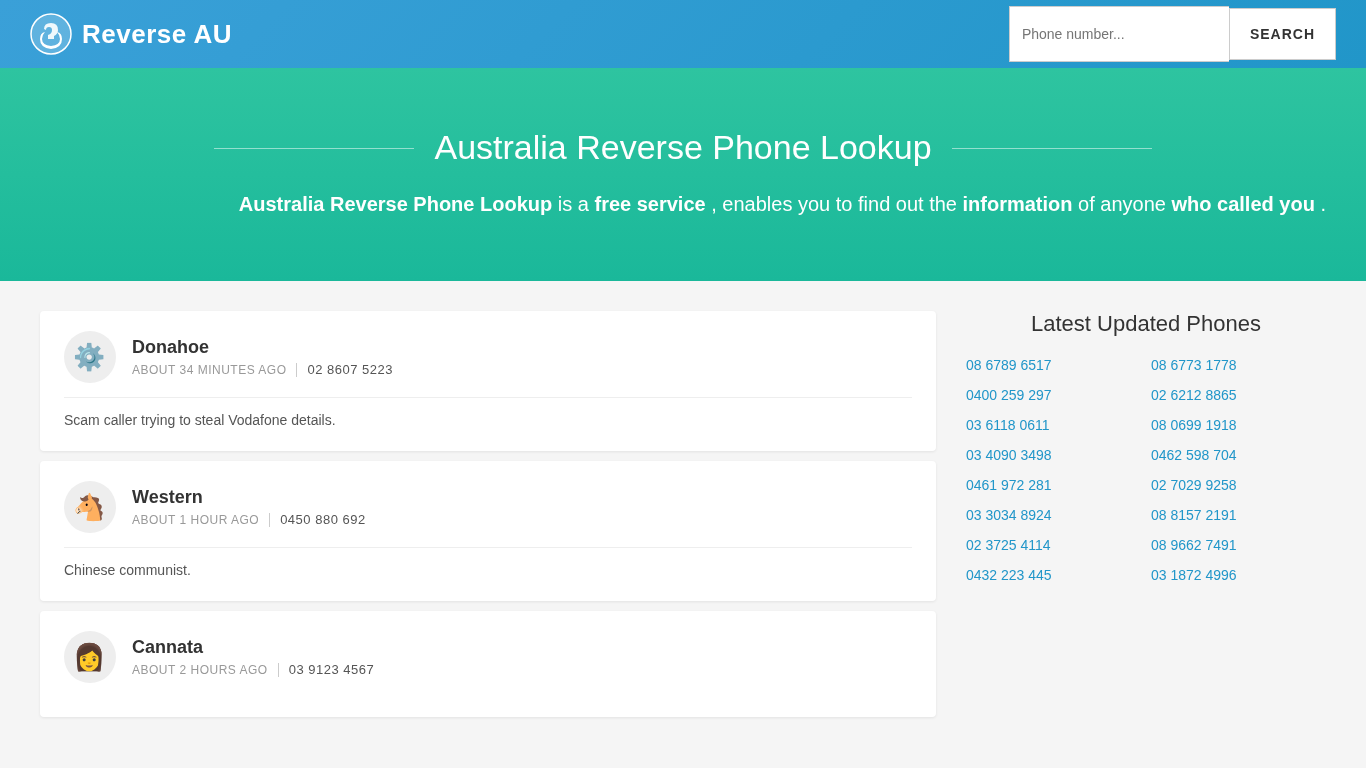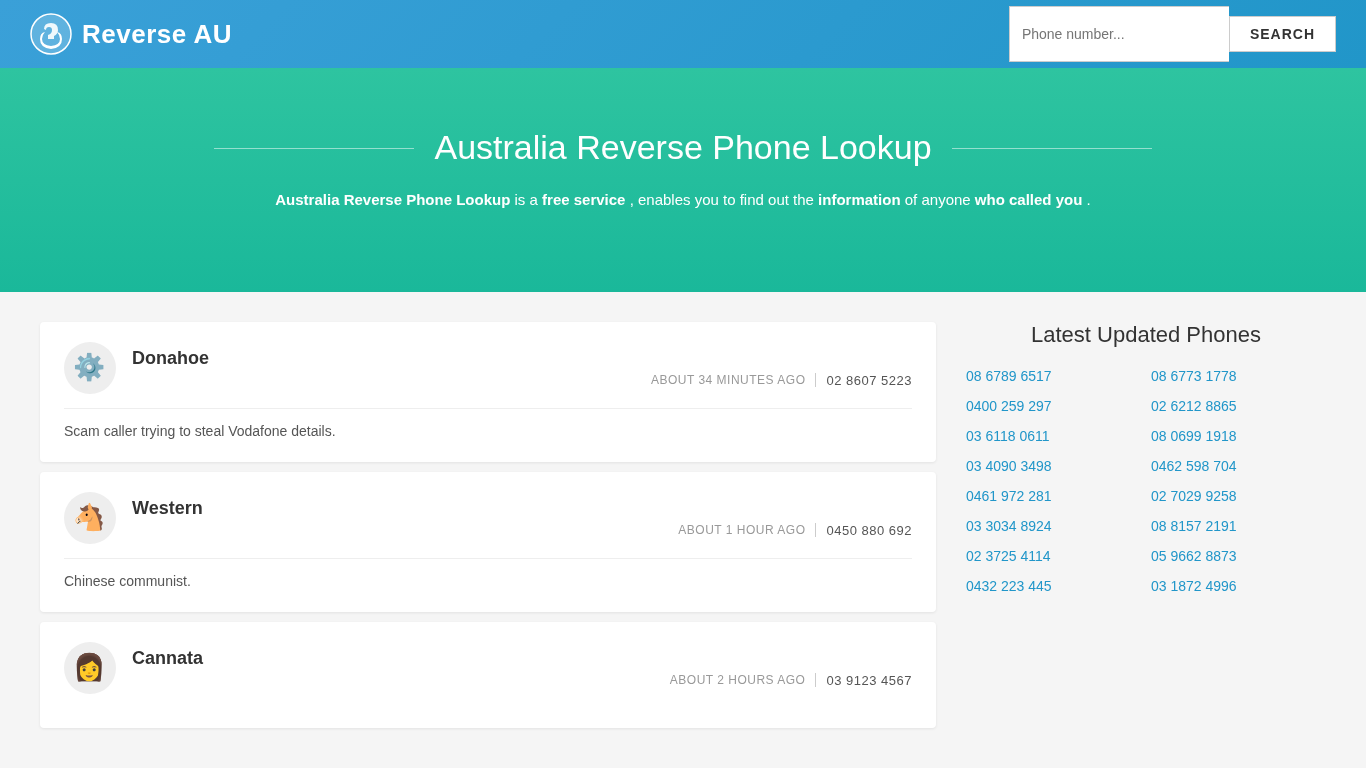--- a/index.html
+++ b/index.html
@@ -38,35 +38,35 @@
       height: 56px;
       border: 1px solid #ccc;
       padding: 0 12px;
       font-size: 14px;
       outline: none;
       border-right: none;
       background: white;
       color: #999;
     }
     #search-button {
-      height: 36px;
+      height: 52px;
       padding: 0 20px;
       background: white;
       border: 1px solid #ccc;
       font-size: 14px;
       font-weight: 700;
       color: #333;
       cursor: pointer;
       letter-spacing: 1px;
     }
 
     
     #hero {
       background: linear-gradient(180deg, #2ec4a0 0%, #1ab89a 100%);
-      padding: 60px 40px 79px;
+      padding: 60px 40px 60px;
       text-align: center;
       position: relative;
     }
     #hero-title {
       color: #fff;
       font-size: 34px;
       font-weight: 400;
       margin-bottom: 20px;
       position: relative;
       display: inline-block;
@@ -76,22 +76,23 @@
       position: absolute;
       top: 50%;
       width: 200px;
       height: 1px;
       background: rgba(255,255,255,0.5);
     }
     #hero-title::before { right: calc(100% + 20px); }
     #hero-title::after { left: calc(100% + 20px); }
     #hero-desc {
       color: #fff;
-      font-size: 15px;
+      font-size: 20px;
       line-height: 1.7;
+      text-align: right;
     }
 
     
     #main-content {
       display: flex;
       gap: 30px;
       padding: 30px 40px;
       max-width: 1366px;
       margin: 0 auto;
     }
@@ -135,21 +136,20 @@
       color: #333;
       margin-bottom: 4px;
     }
     .entry-info {
       display: flex;
       align-items: center;
       gap: 10px;
       font-size: 12px;
       color: #999;
       letter-spacing: 0.5px;
-      justify-content: flex-end;
     }
     .entry-divider {
       width: 1px;
       height: 14px;
       background: #ccc;
     }
     .entry-phone {
       color: #555;
       font-size: 13px;
     }
@@ -283,19 +283,19 @@
         <a class="phone-link">02 6212 8865</a>
         <a class="phone-link">03 6118 0611</a>
         <a class="phone-link">08 0699 1918</a>
         <a class="phone-link">03 4090 3498</a>
         <a class="phone-link">0462 598 704</a>
         <a class="phone-link">0461 972 281</a>
         <a class="phone-link">02 7029 9258</a>
         <a class="phone-link">03 3034 8924</a>
         <a class="phone-link">08 8157 2191</a>
         <a class="phone-link">02 3725 4114</a>
-        <a class="phone-link">05 9662 8873</a>
+        <a class="phone-link">08 9662 7491</a>
         <a class="phone-link">0432 223 445</a>
         <a class="phone-link">03 1872 4996</a>
       </div>
   </aside>
 
 </div>
 
 </body></html>

